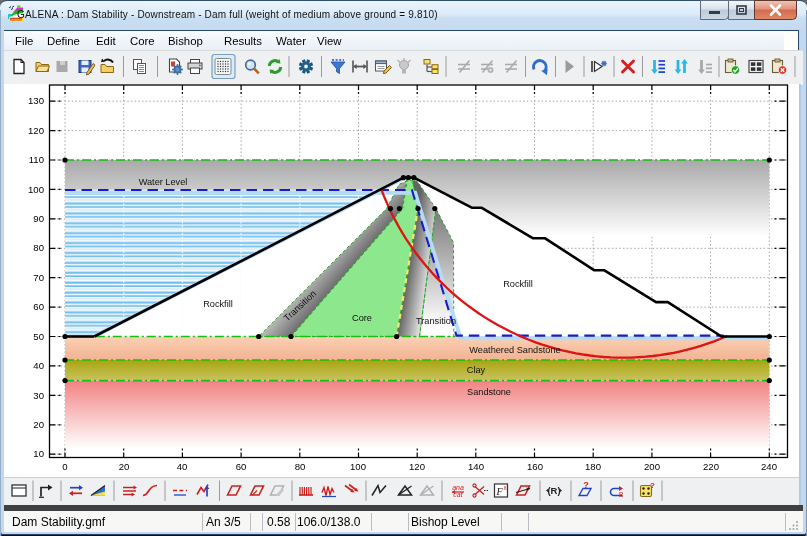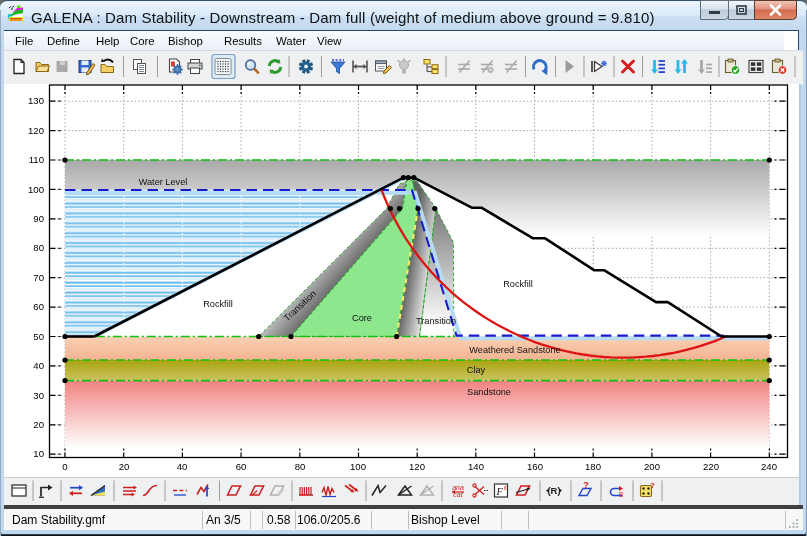--- a/index.html
+++ b/index.html
@@ -21,21 +21,21 @@
       <line x1="3" y1="13.5" x2="15" y2="13.5"></line>
       <line x1="3" y1="15" x2="15" y2="15"></line>
     </g>
 <g stroke="#222" stroke-width="1">
       <line x1="2" y1="3" x2="4" y2="1.5"></line>
       <line x1="5" y1="2.5" x2="7" y2="1"></line>
       <line x1="4" y1="4.5" x2="6" y2="3.5"></line>
     </g>
 <rect x="10" y="0.5" width="3.5" height="2.5" fill="#66d800"></rect>
 </svg>
-<div class="abs" style="left:31px;top:8.5px;font-size:15px;letter-spacing:0.17px;color:#111">GALENA : Dam Stability - Downstream - Dam full (weight of medium above ground = 9.810)</div>
+<div class="abs" style="left:17px;top:8.5px;font-size:10px;letter-spacing:0.17px;color:#111">GALENA : Dam Stability - Downstream - Dam full (weight of medium above ground = 9.810)</div>
 <svg width="110" height="22" viewBox="0 0 110 22" style="position:absolute;left:688px;top:0">
 <defs>
 <linearGradient id="wb" x1="0" y1="0" x2="0" y2="1">
 <stop offset="0" stop-color="#f4f8fb"></stop>
         <stop offset="0.45" stop-color="#d8e1ea"></stop>
         <stop offset="0.5" stop-color="#bccbda"></stop>
         <stop offset="1" stop-color="#ccd9e6"></stop>
       </linearGradient>
 <linearGradient id="wbr" x1="0" y1="0" x2="0" y2="1">
 <stop offset="0" stop-color="#f2c7b5"></stop>
@@ -65,21 +65,21 @@
 <div class="abs" style="left:0;top:533.5px;width:807px;height:1.5px;background:#24425f;border-radius:0 0 4px 4px"></div>
 <div class="abs" style="left:2px;top:535px;width:803px;height:1px;background:#111"></div>
 <div class="abs" style="left:805.5px;top:10px;width:1.5px;height:526px;background:#7d96ad"></div>
 <div class="abs" style="left:0;top:10px;width:1px;height:526px;background:#94acc4"></div>
 
 <div class="abs" style="left:4px;top:29.5px;width:795px;height:497px;border:1.5px solid #26466a;box-sizing:border-box"></div>
 
 <div class="abs" style="left:4px;top:31px;width:780px;height:19px;background:linear-gradient(#fafcfe,#e9eff7);font-size:11.4px;color:#000">
     <span style="position:absolute;left:11px;top:4px">File</span>
     <span style="position:absolute;left:43px;top:4px">Define</span>
-    <span style="position:absolute;left:92px;top:4px">Help</span>
+    <span style="position:absolute;left:92px;top:4px">Edit</span>
     <span style="position:absolute;left:126px;top:4px">Core</span>
     <span style="position:absolute;left:164px;top:4px">Bishop</span>
     <span style="position:absolute;left:220px;top:4px">Results</span>
     <span style="position:absolute;left:272px;top:4px">Water</span>
     <span style="position:absolute;left:313px;top:4px">View</span>
   </div>
 
 <div class="abs" style="left:4px;top:50px;width:799px;height:34px;background:#eff0f1;border-top:1px solid #d9dadb;border-bottom:1px solid #d5d6d7"></div>
 <svg width="807" height="34" viewBox="0 0 807 34" style="position:absolute;left:0;top:50px">
     <line x1="123.5" y1="6" x2="123.5" y2="27" stroke="#9b9b9b" stroke-width="1"></line>
@@ -690,25 +690,25 @@
       <g fill="#222">
         <circle cx="-3.5" cy="-2" r="1.2"></circle>
         <circle cx="1.5" cy="-2" r="1.2"></circle>
         <circle cx="-3.5" cy="3" r="1.2"></circle>
         <circle cx="1.5" cy="3" r="1.2"></circle>
       </g>
       <text x="5.5" y="-3" font-family="Liberation Sans" font-size="8" font-weight="bold" fill="#cc2020" text-anchor="middle">?</text>
     </g>
   </svg>
 
-<div class="abs" style="left:4px;top:505px;width:799px;height:21px;background:#f7f7f5;border-top:4px solid #404040;font-size:12px;color:#000">
+<div class="abs" style="left:4px;top:505px;width:799px;height:21px;background:#f7f7f5;border-top:6px solid #404040;font-size:12px;color:#000">
     <span style="position:absolute;left:8px;top:3.5px">Dam Stability.gmf</span>
     <span style="position:absolute;left:202px;top:3.5px">An 3/5</span>
     <span style="position:absolute;left:263px;top:3.5px">0.58</span>
-    <span style="position:absolute;left:293px;top:3.5px">106.0/205.6</span>
+    <span style="position:absolute;left:293px;top:3.5px">106.0/138.0</span>
     <span style="position:absolute;left:407px;top:3.5px">Bishop Level</span>
     <i style="position:absolute;left:198px;top:2px;width:1px;height:18px;background:#b9bcc2"></i>
     <i style="position:absolute;left:246px;top:2px;width:1px;height:18px;background:#b9bcc2"></i>
     <i style="position:absolute;left:258px;top:2px;width:1px;height:18px;background:#b9bcc2"></i>
     <i style="position:absolute;left:291px;top:2px;width:1px;height:18px;background:#b9bcc2"></i>
     <i style="position:absolute;left:367px;top:2px;width:1px;height:18px;background:#b9bcc2"></i>
     <i style="position:absolute;left:404px;top:2px;width:1px;height:18px;background:#b9bcc2"></i>
     <i style="position:absolute;left:497px;top:2px;width:1px;height:18px;background:#b9bcc2"></i>
     <i style="position:absolute;left:524px;top:2px;width:1px;height:18px;background:#b9bcc2"></i>
     <i style="position:absolute;left:781px;top:2px;width:1px;height:18px;background:#b9bcc2"></i>

